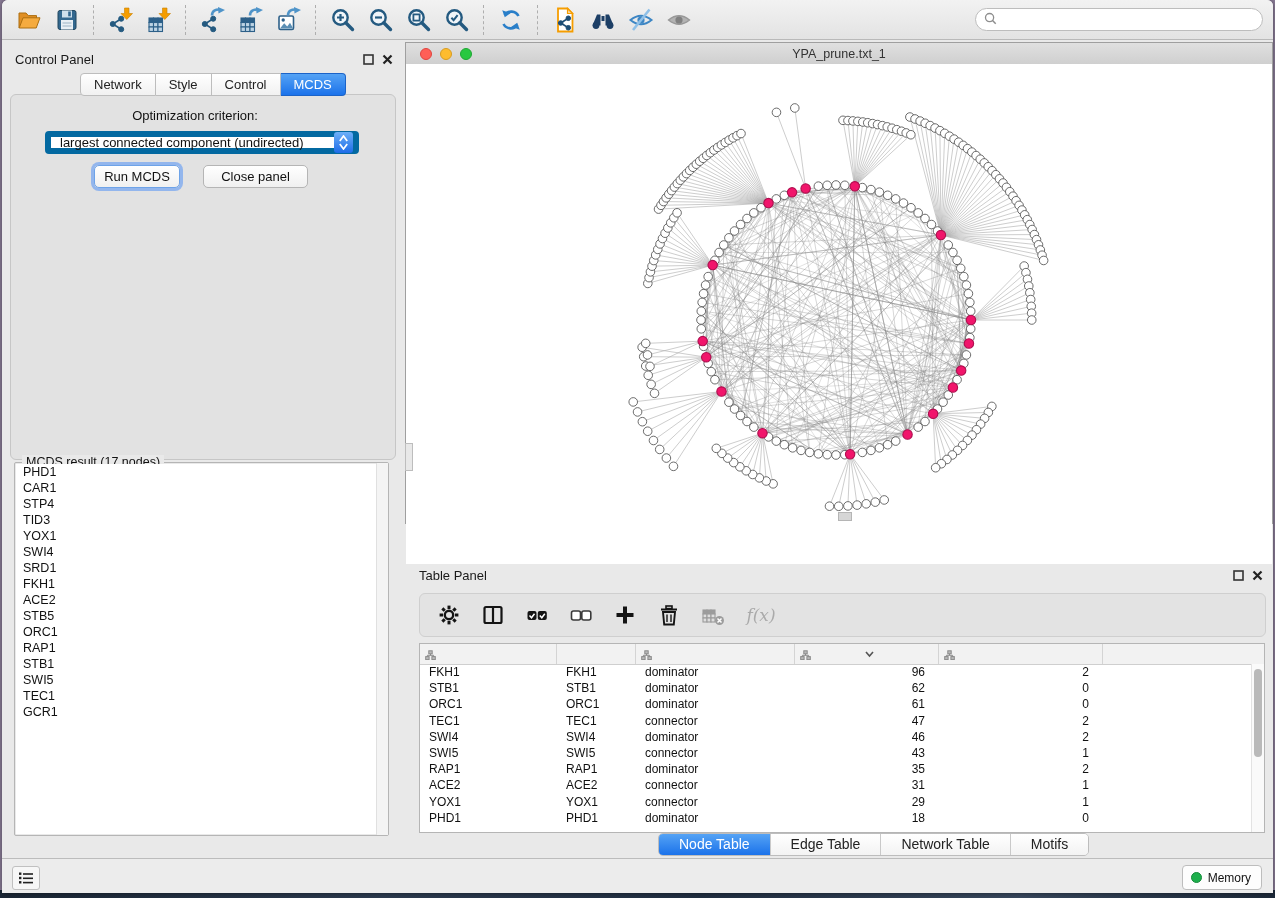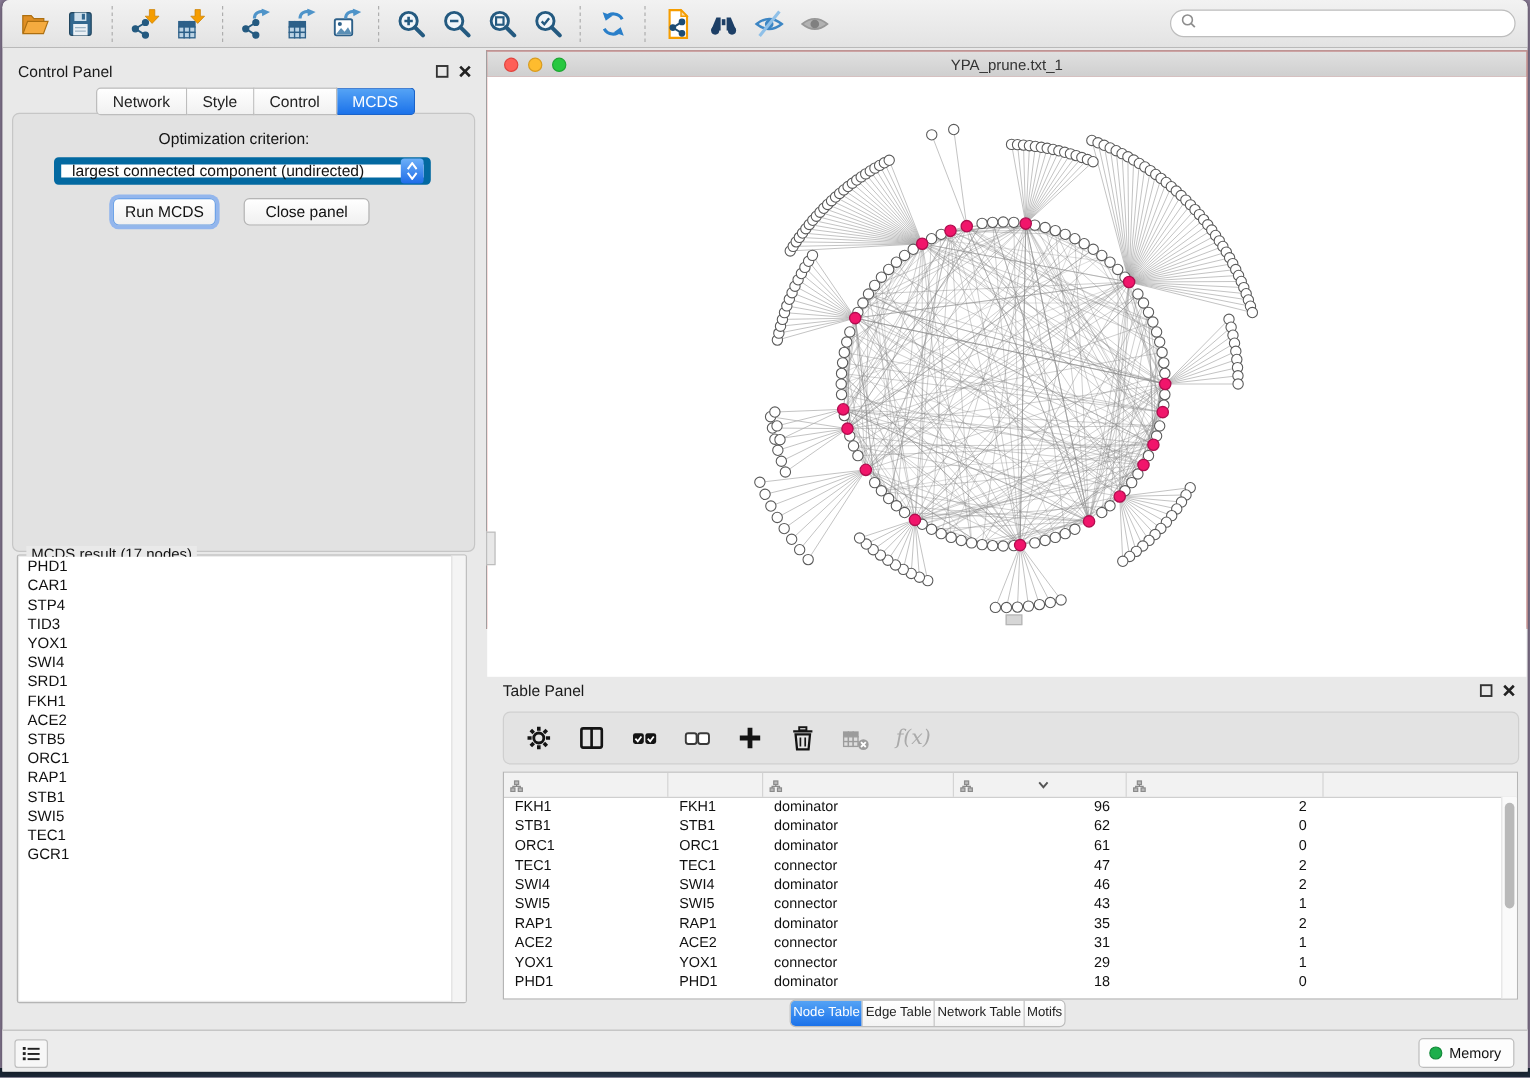--- a/index.html
+++ b/index.html
@@ -51,21 +51,21 @@
     font-size:13px;color:#111;height:23px;line-height:21px;text-align:center;position:absolute;box-sizing:border-box;}
   #run-btn{left:91px;top:123px;width:86px;box-shadow:0 0 0 3px rgba(82,145,245,.55);border-color:#6ea3e8;}
   #close-btn{left:200px;top:123px;width:105px;}
   
   #result-box{left:11px;top:420px;width:373px;height:372px;border:1px solid #b5b5b5;border-radius:2px;position:absolute;}
   #result-legend{position:absolute;top:-8px;left:7px;background:#e9e9e9;padding:0 4px;font-size:12.5px;color:#111;}
   #result-list{position:absolute;inset:1px;background:#fff;overflow:hidden;}
   #result-scroll{position:absolute;top:0;right:0;width:11px;bottom:0;background:#f4f4f4;border-left:1px solid #e0e0e0;}
   .result-item{font-size:12.5px;color:#111;line-height:16px;padding-left:7px;}
   
-  #network-panel{left:403px;top:42px;width:868px;height:482px;border:1px solid #9f9f9f;box-sizing:border-box;background:#ef4444;}
+  #network-panel{left:403px;top:42px;width:868px;height:482px;border:1px solid #9f9f9f;box-sizing:border-box;background:#a3a3a3;}
   #net-titlebar{position:absolute;left:0;top:0;right:0;height:21px;
     background:linear-gradient(#e0e0e0,#cfcfcf);border-bottom:1px solid #a7a7a7;
     display:flex;align-items:center;}
   #net-title{position:absolute;left:0;right:0;text-align:center;font-size:12.5px;color:#333;}
   .traffic{width:12px;height:12px;border-radius:50%;margin-left:8px;box-sizing:border-box;}
   #tl-red{background:#ff5f57;border:1px solid #e0443e;margin-left:14px;}
   #tl-yellow{background:#febc2e;border:1px solid #d89c20;}
   #tl-green{background:#28c840;border:1px solid #1ea733;}
   #graph-canvas{position:absolute;left:0;top:21px;}
   #net-grip-left{position:absolute;left:-1px;top:400px;width:6px;height:26px;background:#e8e8e8;border:1px solid #bdbdbd;}
@@ -84,21 +84,21 @@
   .th .tree{position:absolute;left:5px;top:5px;}
   .th .sort{margin-left:6px;display:flex;align-items:center;}
   #table-rows{position:absolute;left:0;top:20px;right:12px;bottom:0;overflow:hidden;}
   .tr{position:relative;height:16.2px;}
   .td{position:absolute;top:0;height:16px;font-size:12px;color:#111;line-height:16px;box-sizing:border-box;white-space:nowrap;}
   .td.left{padding-left:9px;text-align:left;}
   .td.right{padding-right:14px;text-align:right;}
   #table-vscroll{position:absolute;top:20px;right:0;width:12px;bottom:0;background:#fafafa;border-left:1px solid #e3e3e3;}
   #table-vthumb{position:absolute;left:2px;top:5px;width:8px;height:88px;border-radius:4px;background:#b9b9b9;}
   #tp-tabs{left:253px;top:268px;position:absolute;display:flex;border:1px solid #bdbdbd;border-radius:5px;overflow:hidden;}
-  .tp-tab{height:21px;line-height:21px;padding:0 2px;font-size:11px;color:#222;background:linear-gradient(#ffffff,#f3f3f3);border-left:1px solid #c9c9c9;}
+  .tp-tab{height:21px;line-height:21px;padding:0 20px;font-size:14px;color:#222;background:linear-gradient(#ffffff,#f3f3f3);border-left:1px solid #c9c9c9;}
   .tp-tab:first-child{border-left:none;}
   .tp-tab.selected{background:linear-gradient(#55a3f5,#1b72ea);color:#fff;}
   
   #status-bar{left:0;top:858px;width:1271px;height:35px;background:#ececec;border-top:1px solid #bcbcbc;box-sizing:border-box;}
   #status-list-btn{position:absolute;left:10px;top:7px;width:26px;height:22px;background:#f7f7f7;border:1px solid #c0c0c0;border-radius:3px;display:flex;align-items:center;justify-content:center;}
   #memory-btn{position:absolute;right:11px;top:6px;height:23px;padding:0 10px 0 8px;background:#fdfdfd;border:1px solid #bdbdbd;border-radius:4px;display:flex;align-items:center;gap:6px;font-size:12px;color:#111;}
   #memory-dot{width:11px;height:11px;border-radius:50%;background:#1daf4c;border:1px solid #148a3a;box-sizing:border-box;}
 </style>
 </head>
 <body>

